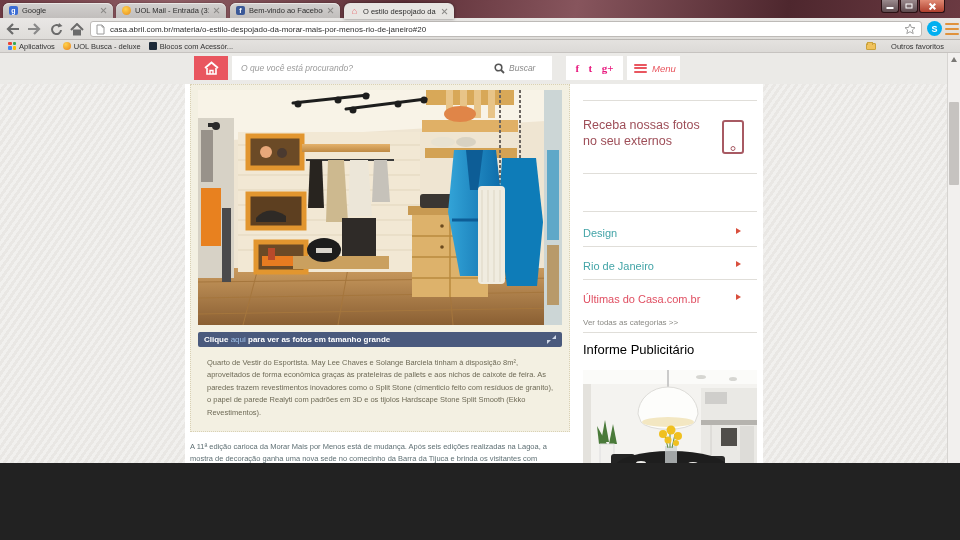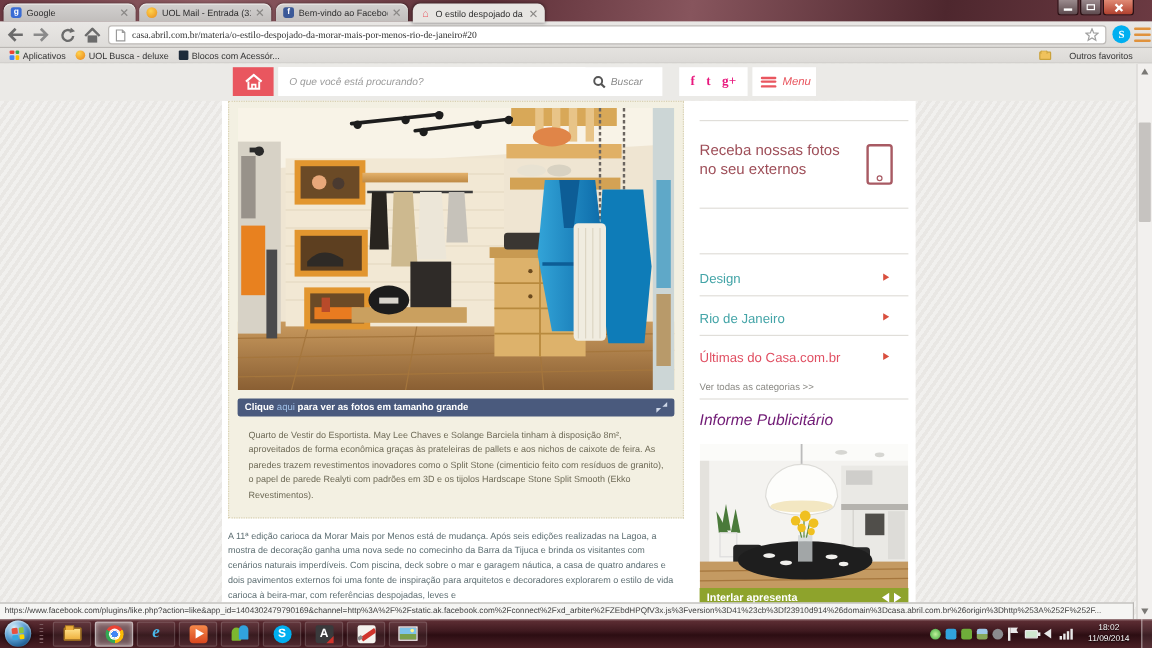--- a/index.html
+++ b/index.html
@@ -1,16 +1,16 @@
 <!DOCTYPE html>
 <html><head>
 <meta charset="utf-8">
 <style>
   html,body{margin:0;padding:0;background:#222;}
-  #screen{position:relative;width:960px;height:540px;overflow:hidden;
+  #screen{position:relative;width:960px;height:463px;overflow:hidden;
     font-family:"Liberation Sans",sans-serif;background:#efeeec;}
   #screen *{box-sizing:border-box;}
 
   
   .tabstrip{position:absolute;left:0;top:0;width:960px;height:18px;
     background:linear-gradient(100deg,#6d3a43 0%,#8f5d64 18%,#5d2f37 42%,#87555d 60%,#4e272e 82%,#6b3a42 100%);}
   .tab{position:absolute;top:3px;height:15px;width:110px;border-radius:6px 6px 0 0;
     background:linear-gradient(#d2d0cf,#c1bebc);box-shadow:inset 0 1px 0 #e9e7e5, 0 0 2px rgba(0,0,0,.4);
     display:flex;align-items:center;gap:4px;padding:0 6px;}
   .tab.active{background:#e7e5e2;z-index:3;height:16px;box-shadow:0 0 3px rgba(0,0,0,.5);}
@@ -30,21 +30,21 @@
   .wc-close{width:26px;background:linear-gradient(#e08a74,#b0402e);}
   .wc i{position:absolute;left:50%;top:50%;transform:translate(-50%,-50%);display:block;}
   .wc-min i{width:7px;height:2px;background:#fff;margin-top:2px;}
   .wc-max i{width:7px;height:5px;border:1.5px solid #fff;}
   .wc-close i{width:7px;height:7px;}
   .wc-close i::before,.wc-close i::after{content:"";position:absolute;left:3px;top:0;width:1.6px;height:8px;background:#fff;}
   .wc-close i::before{transform:rotate(45deg);} .wc-close i::after{transform:rotate(-45deg);}
 
   
   .toolbar{position:absolute;left:0;top:18px;width:960px;height:22px;
-    background:linear-gradient(#e9e7e5,#dedcd9);border-bottom:1px solid #bab7b4;font-family:Liberation Serif, serif;}
+    background:linear-gradient(#e9e7e5,#dedcd9);border-bottom:1px solid #bab7b4;}
   .navbtn{position:absolute;top:3px;width:18px;height:16px;display:flex;align-items:center;justify-content:center;}
   .addressbar{position:absolute;left:90px;top:3px;width:832px;height:16px;background:#fff;
     border:1px solid #bdbab7;border-radius:3px;display:flex;align-items:center;padding:0 5px;gap:5px;}
   .url-text{flex:1;font-size:8px;color:#2e2e2e;white-space:nowrap;overflow:hidden;}
   .ext-skype{position:absolute;right:18px;top:3px;width:15px;height:15px;border-radius:50%;
     background:#00aff0;color:#fff;font-size:9px;font-weight:bold;display:flex;align-items:center;justify-content:center;}
   .chrome-menu{position:absolute;right:1px;top:5px;width:14px;height:12px;display:flex;flex-direction:column;justify-content:space-between;}
   .chrome-menu b{display:block;height:2.4px;background:#e0923c;border-radius:1px;}
 
   
@@ -106,21 +106,21 @@
   .promo{position:absolute;left:583px;top:118px;width:140px;font-size:12.5px;line-height:15.5px;color:#9e4e58;}
   .phone{position:absolute;left:722px;top:120px;width:22px;height:34px;border:2px solid #a85a63;border-radius:3px;}
   .phone::after{content:"";position:absolute;left:50%;bottom:1px;transform:translateX(-50%);
     width:3px;height:3px;border:1px solid #a85a63;border-radius:50%;}
   .sb-item{position:absolute;left:583px;width:174px;height:18px;}
   .sb-item .lbl{font-size:11px;color:#43a4a7;}
   .sb-item.pink .lbl{color:#e04f62;}
   .sb-item .arr{position:absolute;right:16px;top:5px;width:0;height:0;
     border-left:5px solid #d94f3e;border-top:3.5px solid transparent;border-bottom:3.5px solid transparent;}
   .all-cats{position:absolute;left:583px;top:318px;font-size:8px;color:#8b8a85;}
-  .informe{position:absolute;left:583px;top:342px;font-size:13px;color:#701a75;font-style:italic;}
+  .informe{position:absolute;left:583px;top:342px;font-size:13px;color:#000000;}
   .ad{position:absolute;left:583px;top:370px;width:174px;height:120px;overflow:hidden;}
   .greenbar{position:absolute;left:583px;top:490px;width:174px;height:15px;background:#8ea32c;
     display:flex;align-items:center;padding:0 6px;gap:14px;}
   .greenbar .t{font-size:9px;font-weight:bold;color:#fff;}
   .greenbar .navs{margin-left:auto;display:flex;gap:4px;}
   .tri-l{width:0;height:0;border-right:6px solid #fff;border-top:4px solid transparent;border-bottom:4px solid transparent;}
   .tri-r{width:0;height:0;border-left:6px solid #fff;border-top:4px solid transparent;border-bottom:4px solid transparent;}
 
   
   .scrollbar{position:absolute;right:0;top:53px;width:13px;height:463px;background:#f2f0ee;border-left:1px solid #d6d4d1;}

